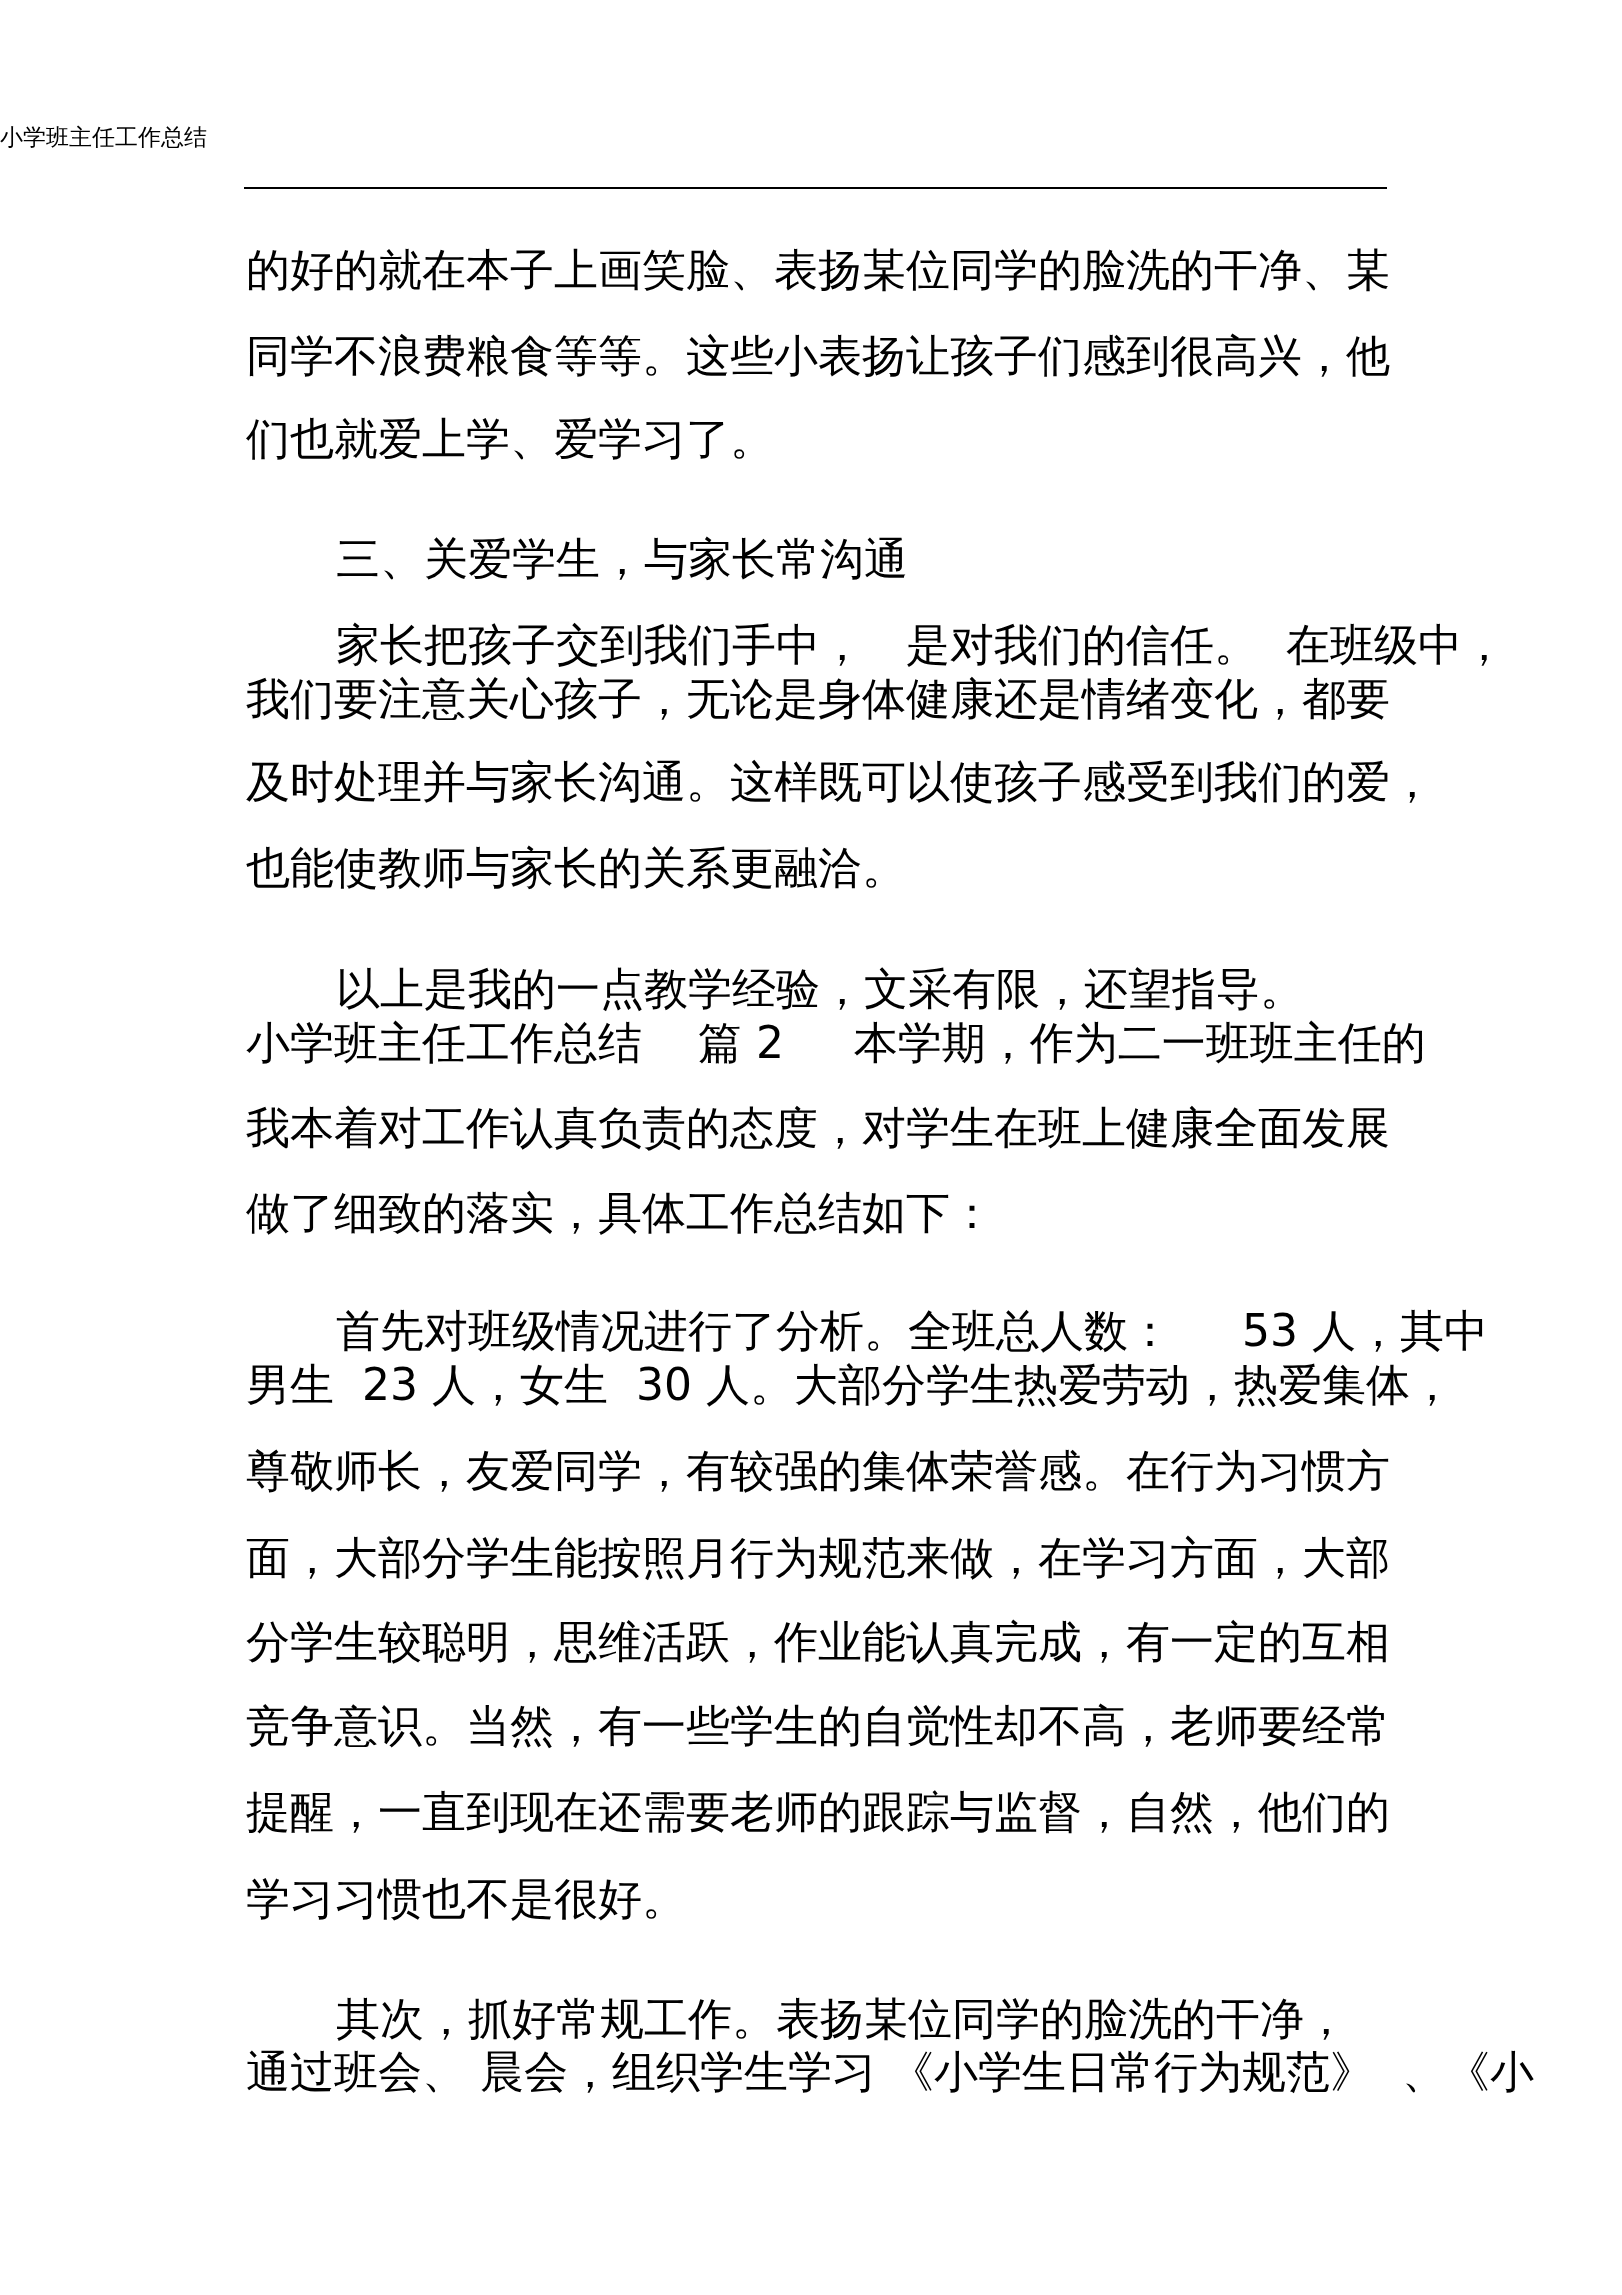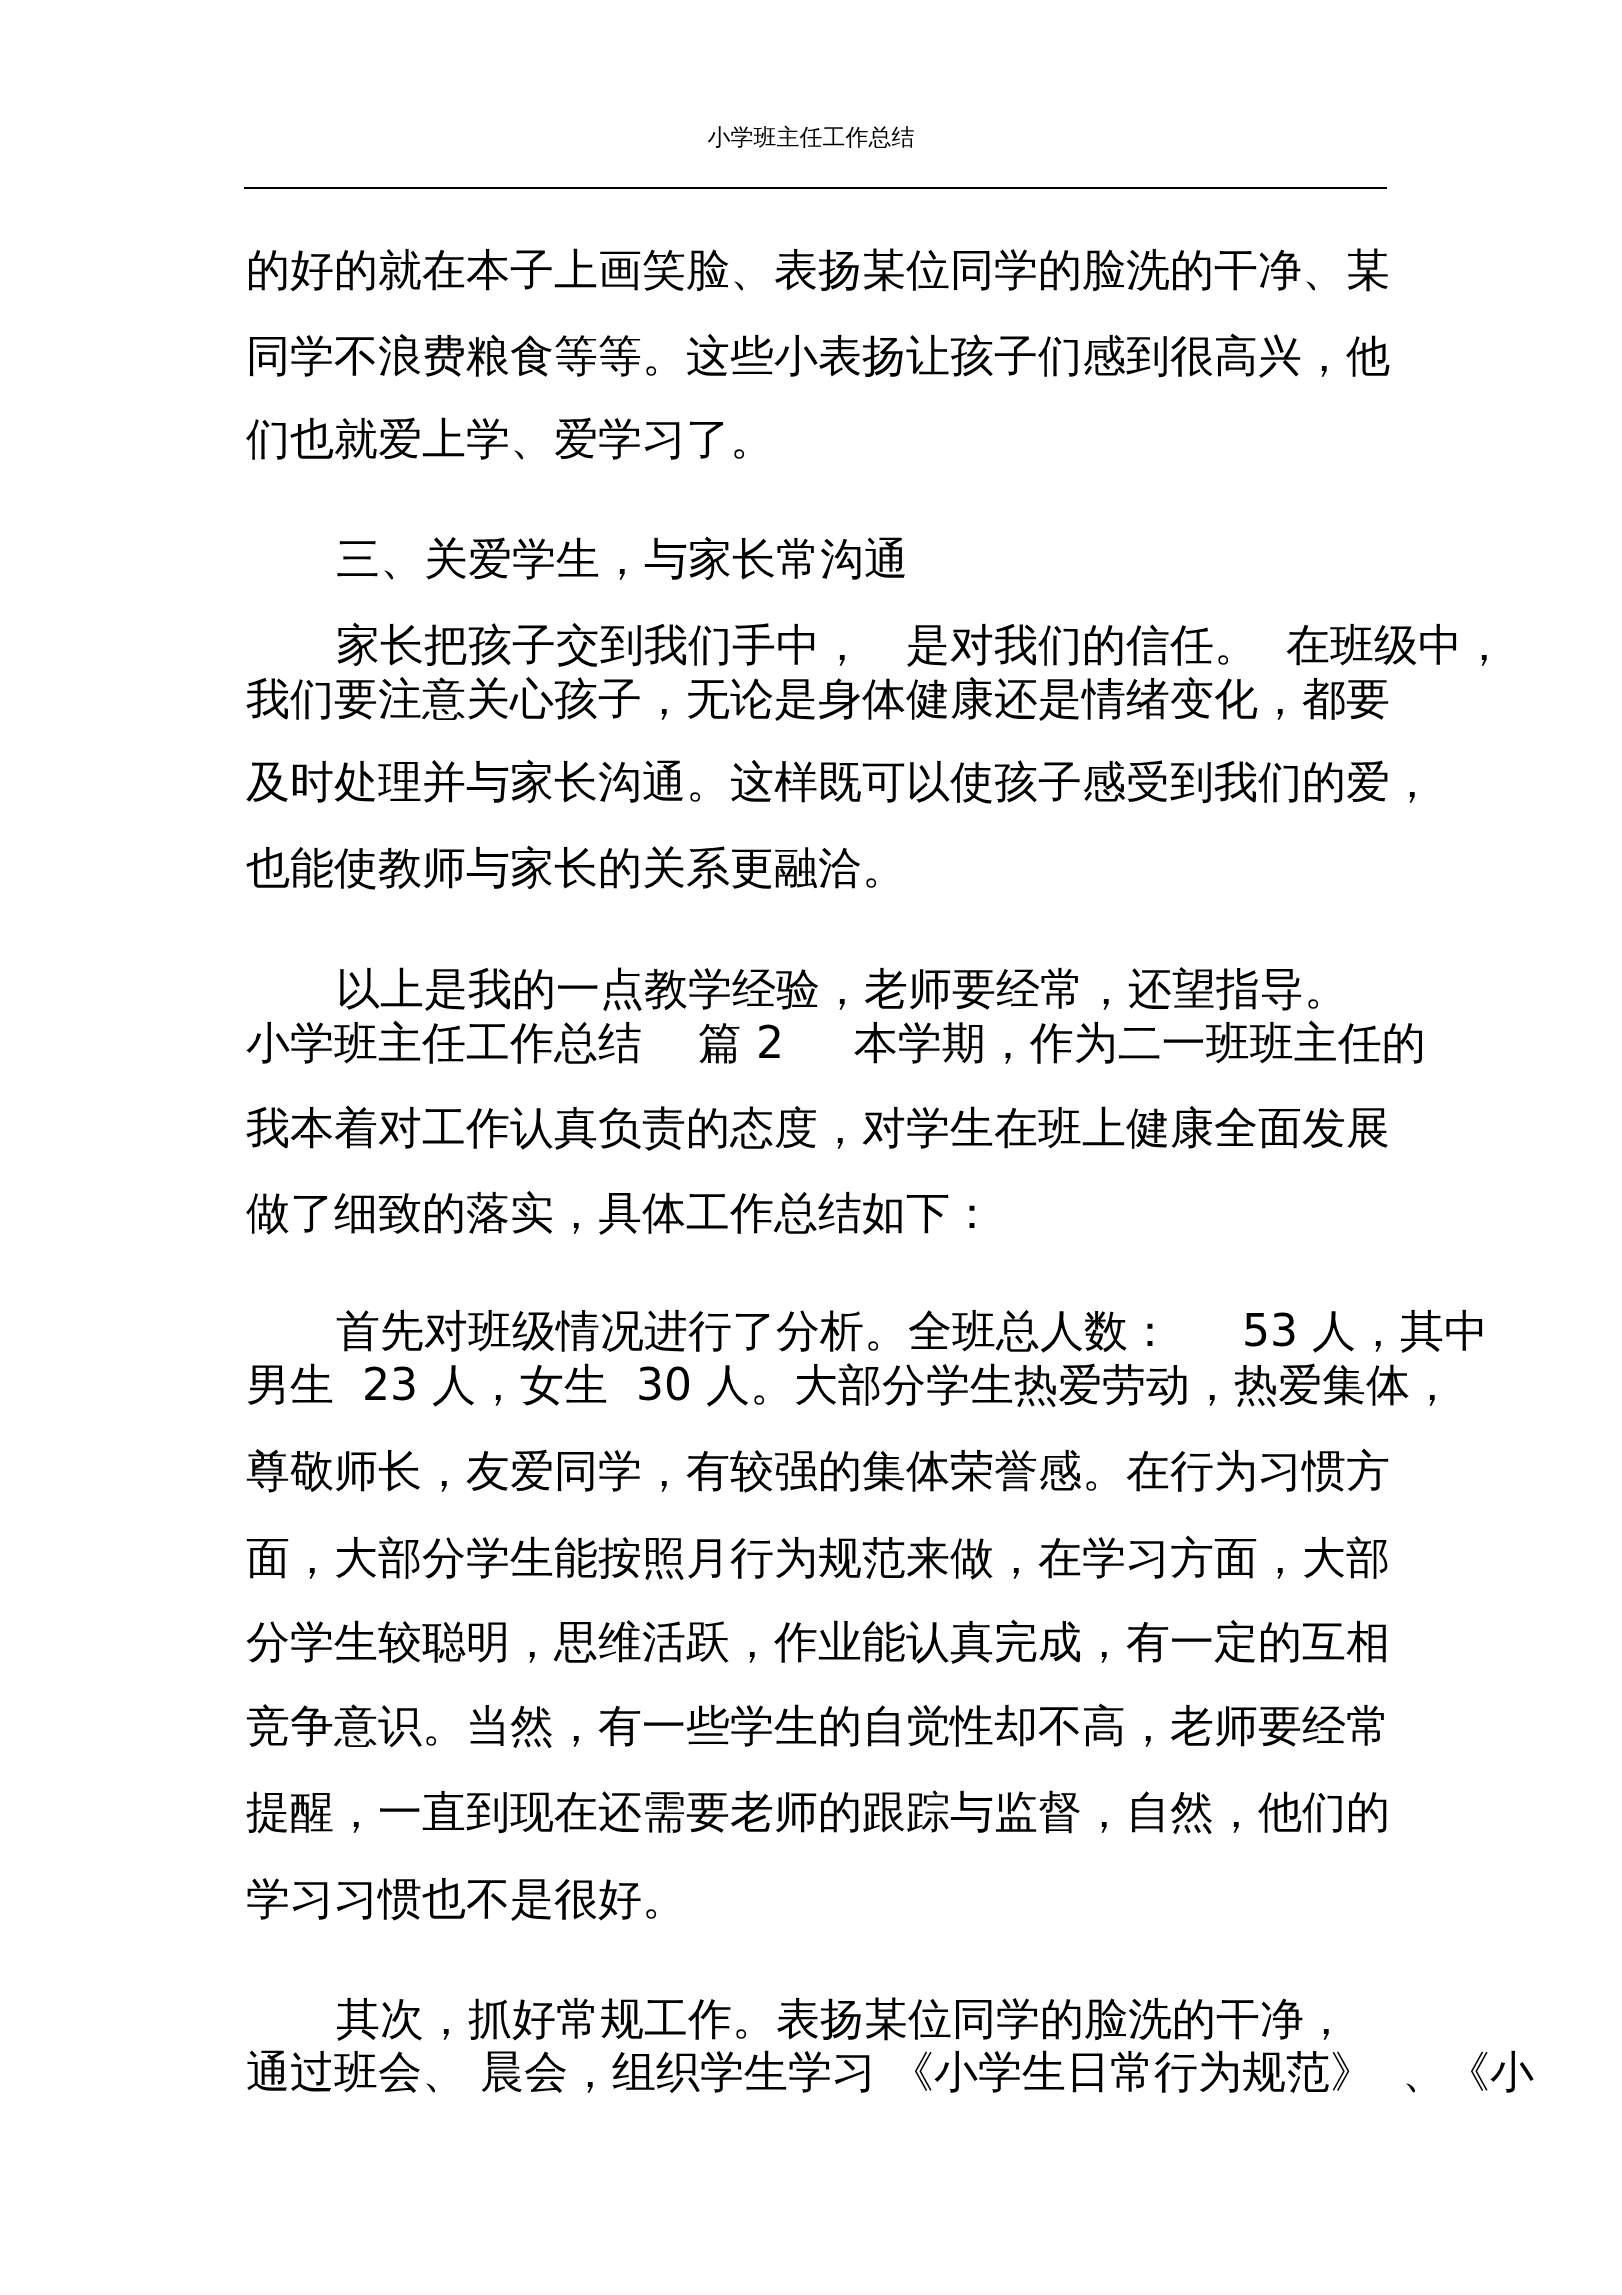--- a/index.html
+++ b/index.html
@@ -1,18 +1,18 @@
 <!DOCTYPE html>
 <html style="font-size:13px"><head>
 <meta charset="utf-8">
 <style>
   html, body { margin:0; padding:0; background:#ffffff; }
   body { width:1622px; height:2295px; position:relative; overflow:hidden;
          font-family: "DejaVu Sans", "Liberation Sans", sans-serif; color:#000; }
-  .header { position:absolute; top:119px; left:0; width:1622px; text-align:center;
+  .header { position:absolute; top:119px; left:0; width:1622px; text-align:left;
             font-size:23px; line-height:36px; }
   .rule { position:absolute; top:187px; left:244px; width:1143px; height:2.4px; background:#000; }
   .body-text { position:absolute; top:0; left:0; }
   .line { position:absolute; left:246px; font-size:44px; line-height:49px; white-space:pre; }
   .line.indent { left:336px;margin-top:32px; }
 </style>
 </head>
 <body>
 
 <div class="header">小学班主任工作总结</div>
@@ -20,21 +20,21 @@
 
 <div class="body-text">
   <div class="line" style="top:245px">的好的就在本子上画笑脸、表扬某位同学的脸洗的干净、某</div>
   <div class="line" style="top:331px">同学不浪费粮食等等。这些小表扬让孩子们感到很高兴，他</div>
   <div class="line" style="top:414px">们也就爱上学、爱学习了。</div>
   <div class="line indent" style="top:502px">三、关爱学生，与家长常沟通</div>
   <div class="line indent" style="top:588px">家长把孩子交到我们手中，   是对我们的信任。  在班级中，</div>
   <div class="line" style="top:674px">我们要注意关心孩子，无论是身体健康还是情绪变化，都要</div>
   <div class="line" style="top:757px">及时处理并与家长沟通。这样既可以使孩子感受到我们的爱，</div>
   <div class="line" style="top:843px">也能使教师与家长的关系更融洽。</div>
-  <div class="line indent" style="top:932px">以上是我的一点教学经验，老师要经常，还望指导。</div>
+  <div class="line indent" style="top:932px">以上是我的一点教学经验，文采有限，还望指导。</div>
   <div class="line" style="top:1018px">小学班主任工作总结    篇 2     本学期，作为二一班班主任的</div>
   <div class="line" style="top:1103px">我本着对工作认真负责的态度，对学生在班上健康全面发展</div>
   <div class="line" style="top:1188px">做了细致的落实，具体工作总结如下：</div>
   <div class="line indent" style="top:1274px">首先对班级情况进行了分析。全班总人数：     53 人，其中</div>
   <div class="line" style="top:1360px">男生  23 人，女生  30 人。大部分学生热爱劳动，热爱集体，</div>
   <div class="line" style="top:1446px">尊敬师长，友爱同学，有较强的集体荣誉感。在行为习惯方</div>
   <div class="line" style="top:1533px">面，大部分学生能按照月行为规范来做，在学习方面，大部</div>
   <div class="line" style="top:1617px">分学生较聪明，思维活跃，作业能认真完成，有一定的互相</div>
   <div class="line" style="top:1701px">竞争意识。当然，有一些学生的自觉性却不高，老师要经常</div>
   <div class="line" style="top:1787px">提醒，一直到现在还需要老师的跟踪与监督，自然，他们的</div>

